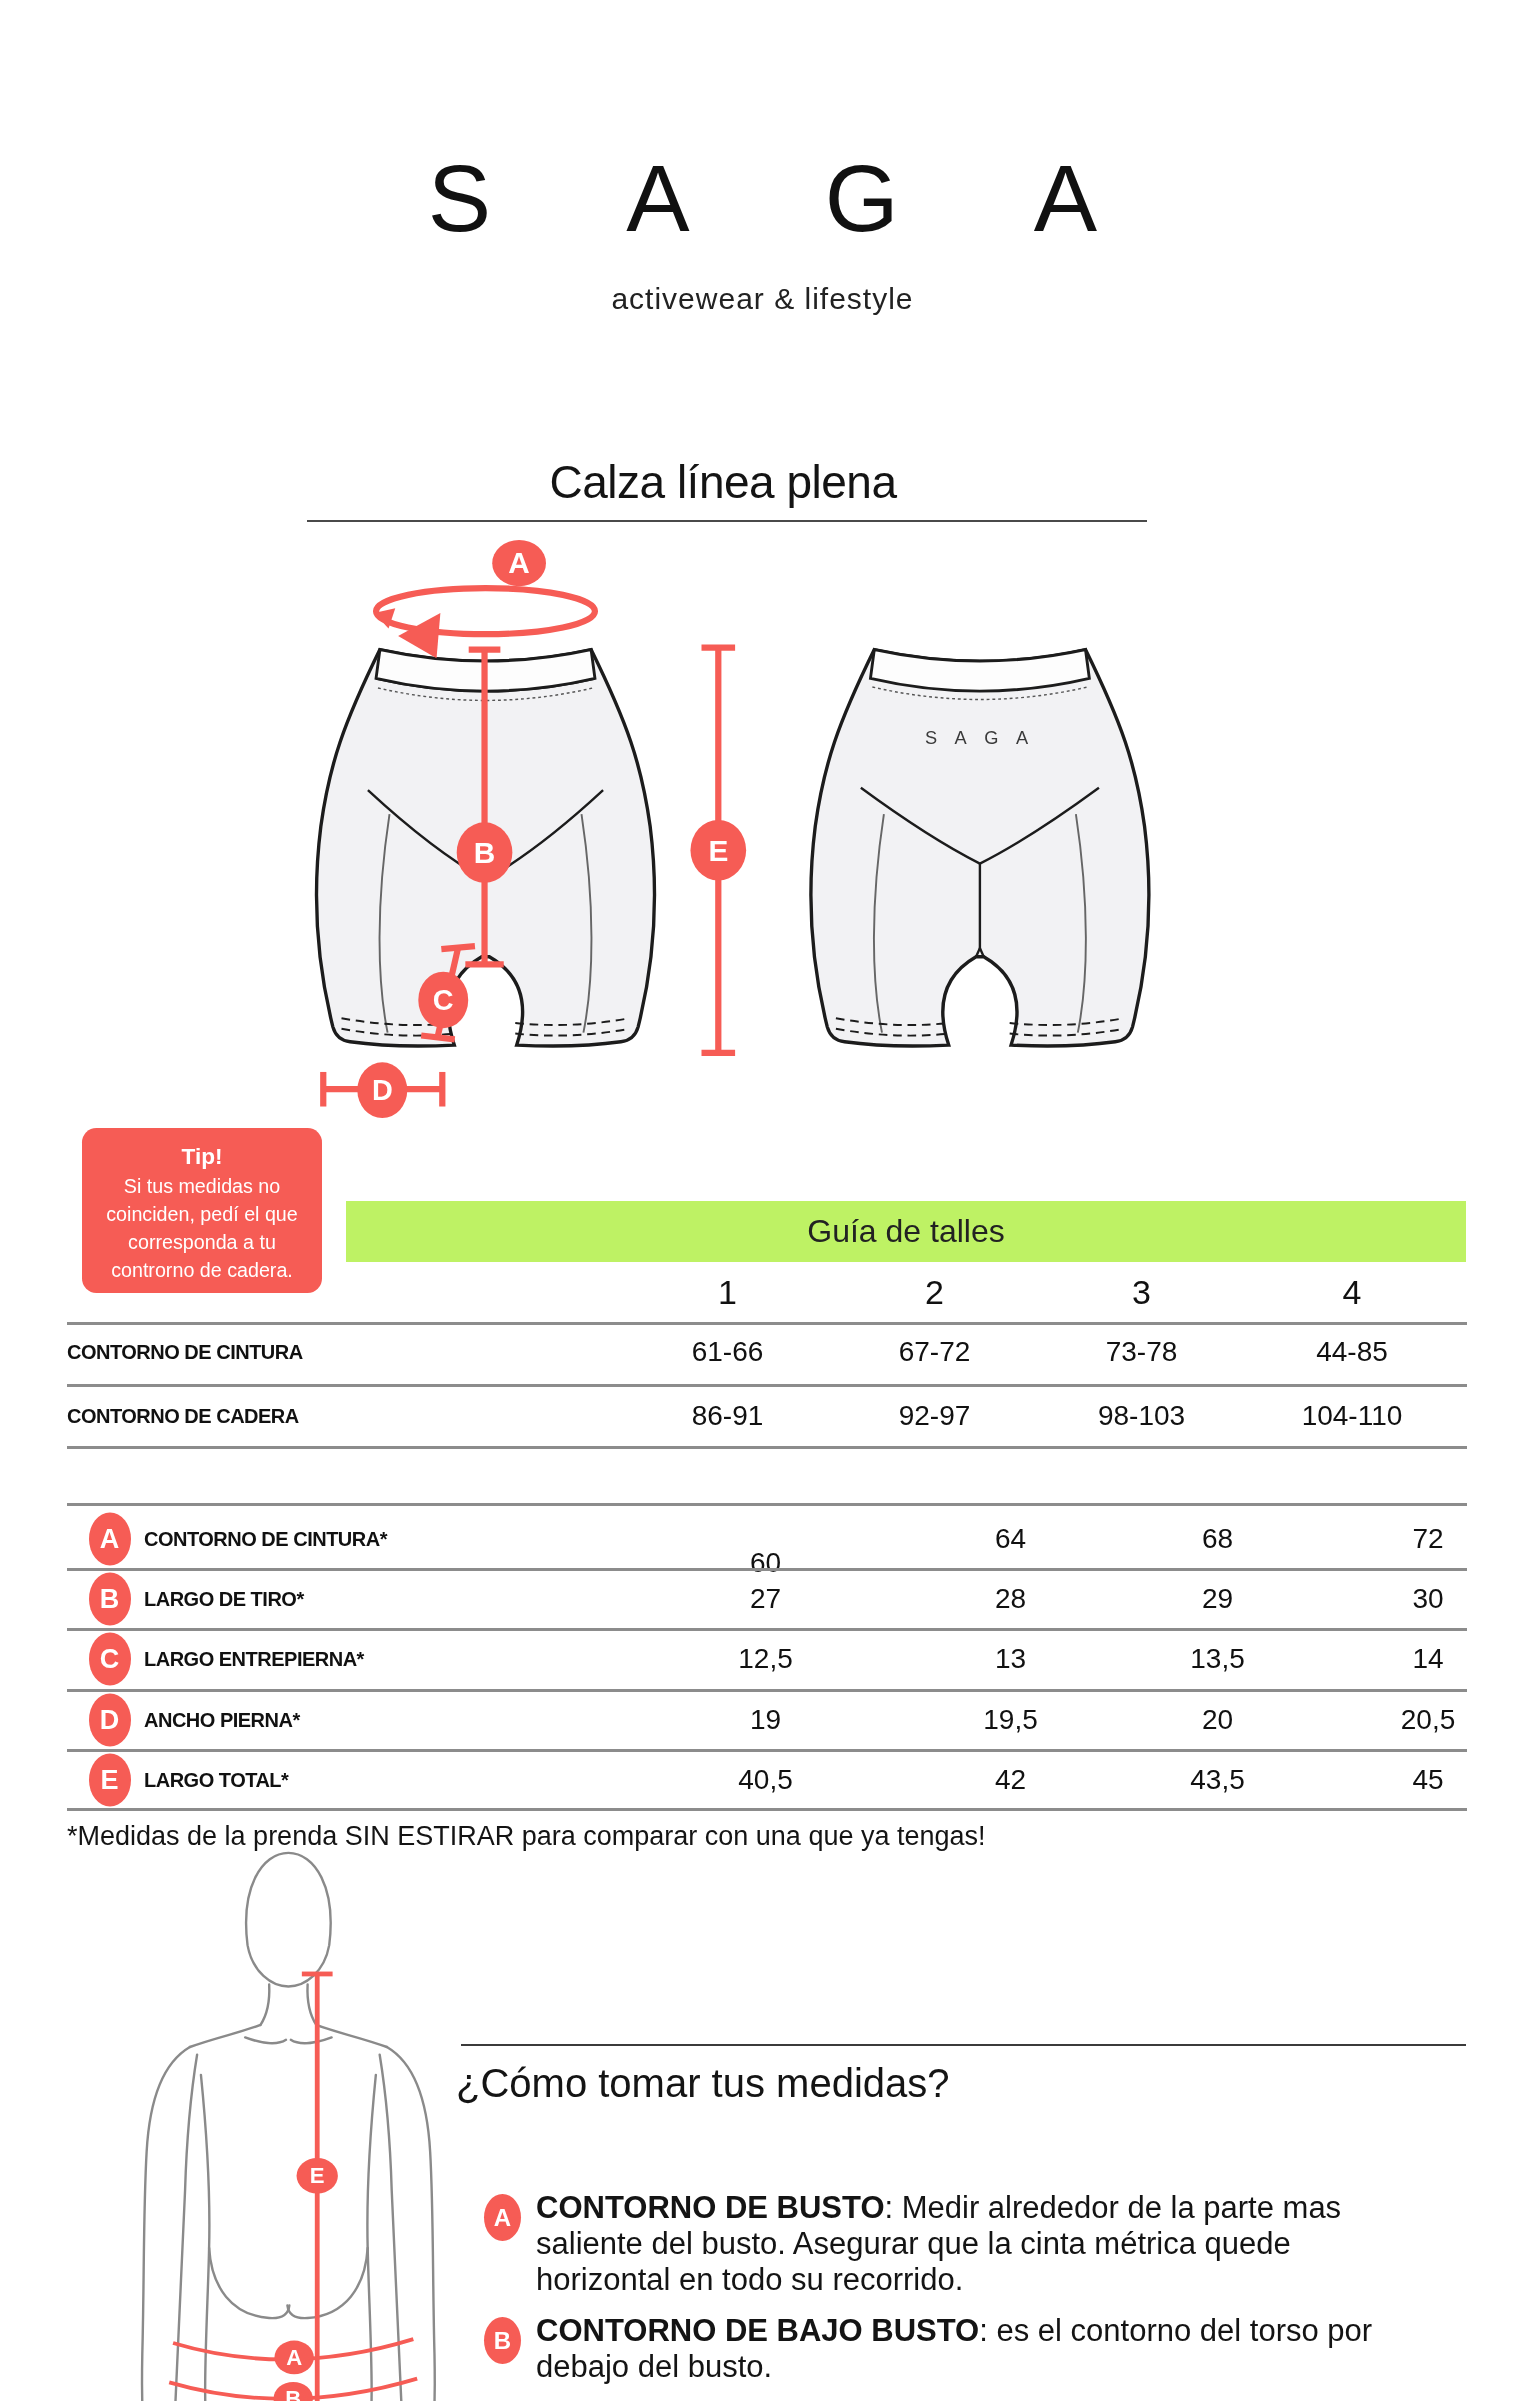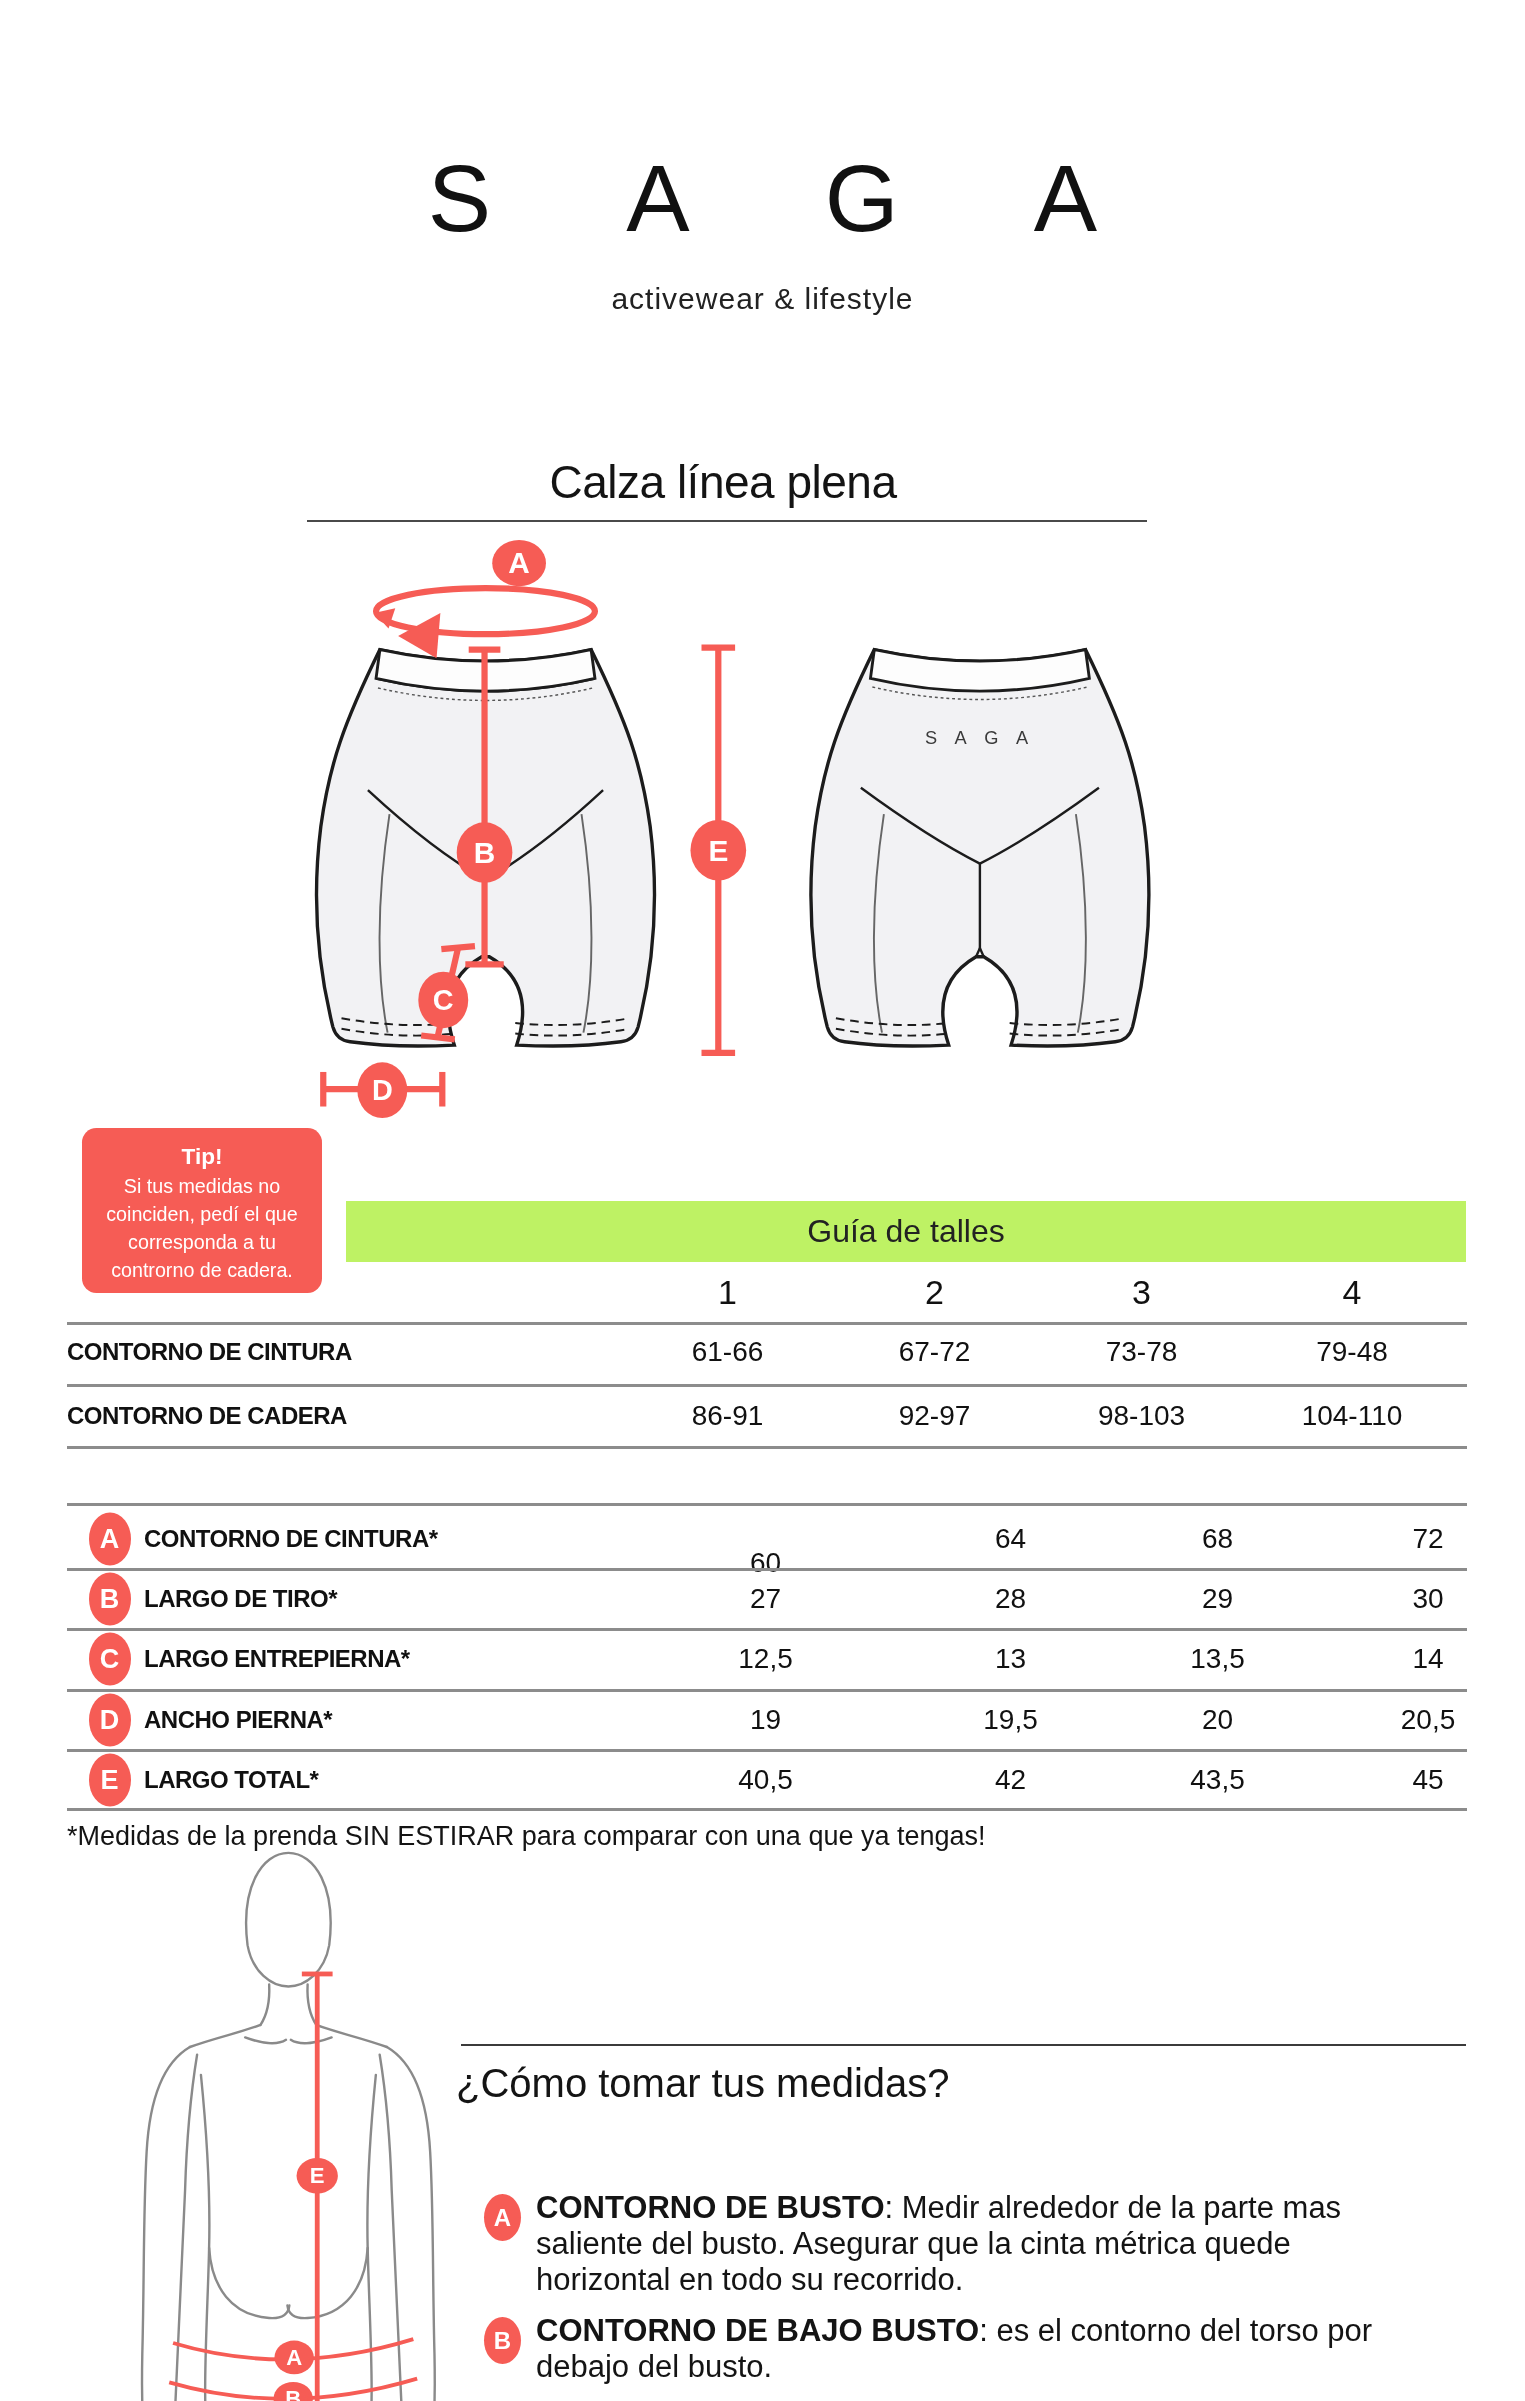--- a/index.html
+++ b/index.html
@@ -24,21 +24,21 @@
   .tip-title{font-size:22.6px;font-weight:700;line-height:31px;}
   .tip-body{font-size:19.7px;font-weight:400;line-height:28px;}
 
   
   .guide-band{left:346px;top:1201px;width:1120px;height:61px;background:#bef264;}
   .guide-band span{display:block;width:100%;text-align:center;line-height:61px;
     font-size:32px;font-weight:500;color:#222;}
 
   
   .t-row{left:67px;width:1400px;display:flex;align-items:center;}
-  .t-label{flex:0 0 557px;font-size:24px;font-weight:600;letter-spacing:-0.5px;color:#111;
+  .t-label{flex:0 0 557px;font-size:20px;font-weight:600;letter-spacing:-0.5px;color:#111;
     white-space:nowrap;}
   .t-cell{flex:0 0 207px;text-align:center;font-size:28px;font-weight:500;color:#111;}
   .t-cell.last{flex:0 0 214px;}
   .t-head .t-cell{font-size:34px;font-weight:500;}
   .t-rule{left:67px;width:1400px;height:3.4px;background:#8c8c8c;}
 
   .letter-row .t-label{padding-left:77px;flex:0 0 480px;}
   .row-bubble{position:absolute;left:21.6px;top:50%;transform:translateY(-50%);
     width:42px;height:53px;border-radius:50%;background:#f65c55;color:#fff;
     display:flex;align-items:center;justify-content:center;font-size:27px;font-weight:700;}
@@ -158,21 +158,21 @@
   <div class="t-cell">3</div>
   <div class="t-cell last">4</div>
 </div>
 
 <div class="abs t-rule" style="top:1322px;"></div>
 <div class="abs t-row" style="top:1328px;height:48px;">
   <div class="t-label">CONTORNO DE CINTURA</div>
   <div class="t-cell">61-66</div>
   <div class="t-cell">67-72</div>
   <div class="t-cell">73-78</div>
-  <div class="t-cell last">79-48</div>
+  <div class="t-cell last">44-85</div>
 </div>
 <div class="abs t-rule" style="top:1384px;"></div>
 <div class="abs t-row" style="top:1392px;height:48px;">
   <div class="t-label">CONTORNO DE CADERA</div>
   <div class="t-cell">86-91</div>
   <div class="t-cell">92-97</div>
   <div class="t-cell">98-103</div>
   <div class="t-cell last">104-110</div>
 </div>
 <div class="abs t-rule" style="top:1446px;"></div>

